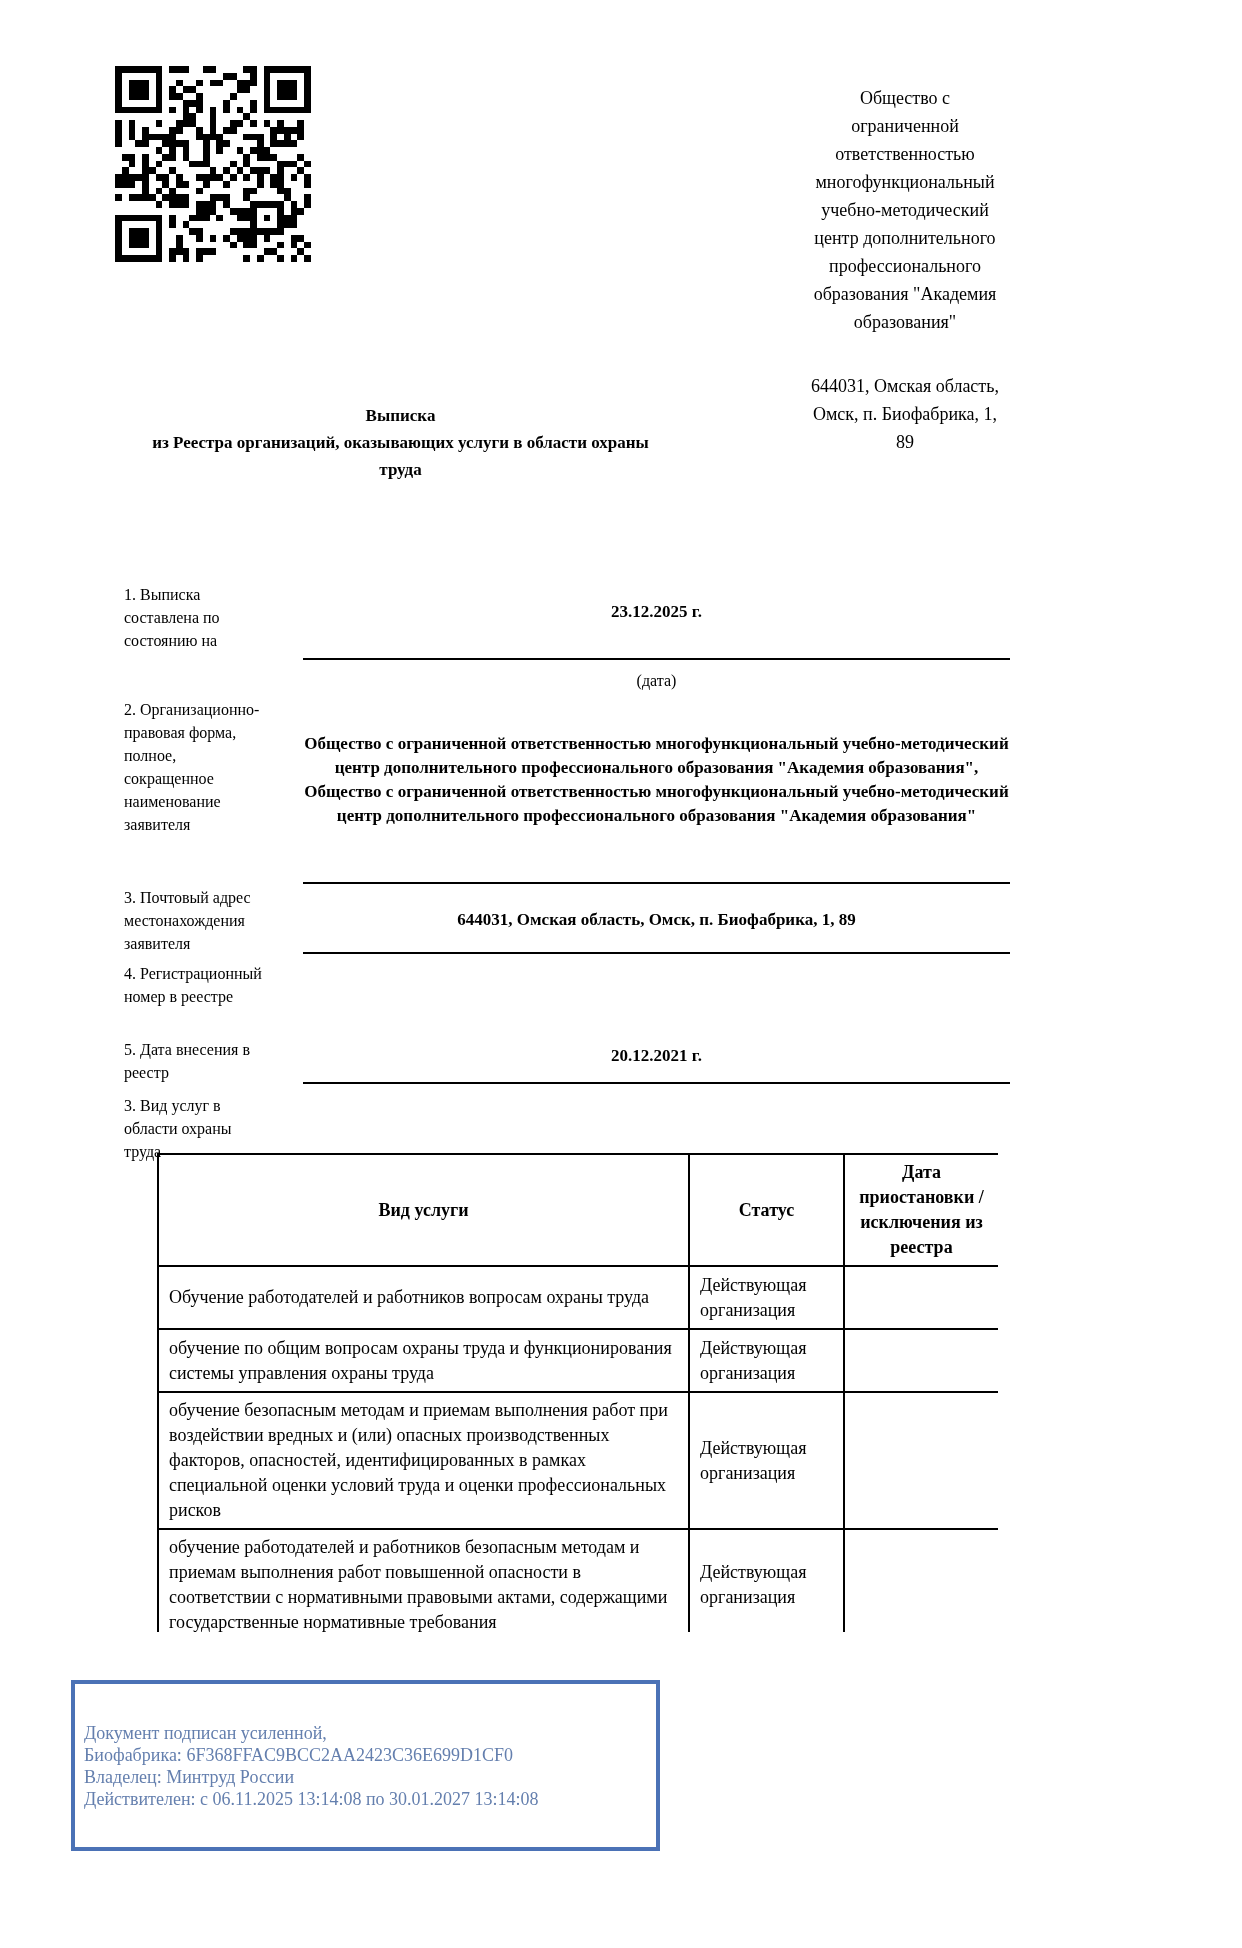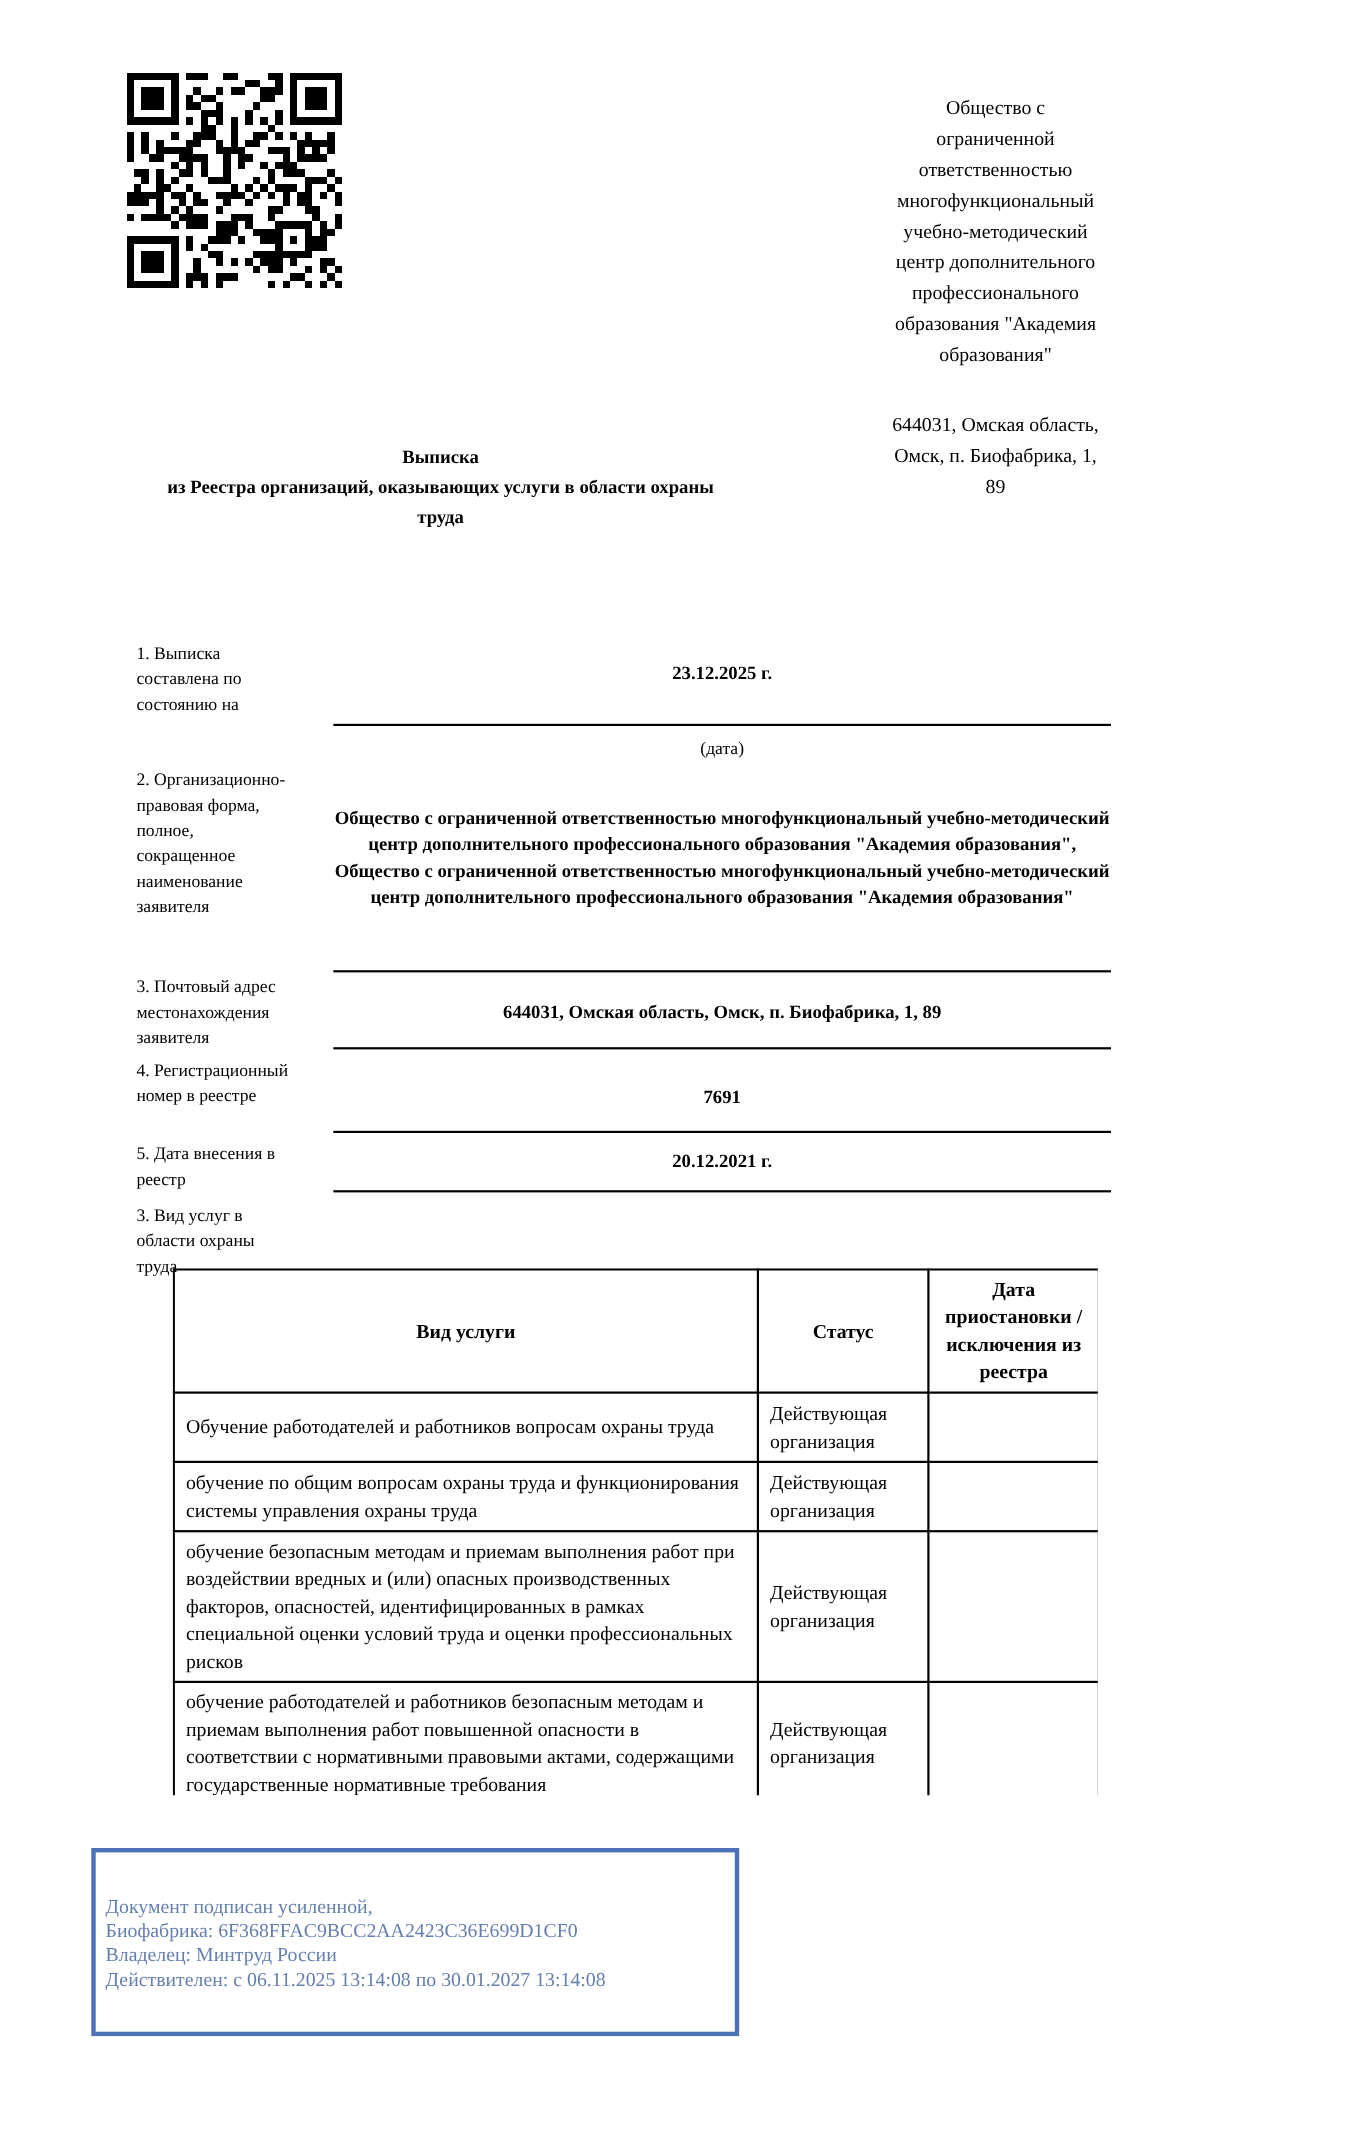--- a/index.html
+++ b/index.html
@@ -21,21 +21,21 @@
   table.services th,table.services td{border:2px solid #000;padding:5px 10px;
                  vertical-align:middle;overflow:hidden;}
   table.services th{font-weight:bold;text-align:center;}
   tr.hdr{height:105px;}
   tr.r2line{height:63px;}
   tr.r5line{height:134px;}
   td.svc{text-align:left;}
   td.status{text-align:left;padding:5px 8px;}
   .sig{position:absolute;left:71px;top:1680px;width:572px;height:163px;border:4px solid #4b72b6;
        display:flex;flex-direction:column;justify-content:center;padding-left:9px;
-       font-size:18px;line-height:22px;color:#647fae;margin-left:12px;}
+       font-size:18px;line-height:22px;color:#647fae;}
 </style>
 </head>
 <body>
 
 <div class="page">
 
   <div class="qr" id="qr"><svg viewBox="0 0 29 29" width="100%" height="100%" shape-rendering="crispEdges" fill="#000">
         <rect x="0" y="0" width="1" height="1"></rect>
         <rect x="1" y="0" width="1" height="1"></rect>
         <rect x="2" y="0" width="1" height="1"></rect>
@@ -440,21 +440,20 @@
   <div class="fvalue" style="top:600px;height:60px">23.12.2025 г.</div>
   <div class="fcaption" style="top:672px">(дата)</div>
 
   <div class="flabel" style="top:698px">2. Организационно-правовая форма, полное, сокращенное наименование заявителя</div>
   <div class="fvalue" style="top:732px;height:152px">Общество с ограниченной ответственностью многофункциональный учебно-методический центр дополнительного профессионального образования "Академия образования", Общество с ограниченной ответственностью многофункциональный учебно-методический центр дополнительного профессионального образования "Академия образования"</div>
 
   <div class="flabel" style="top:886px">3. Почтовый адрес местонахождения заявителя</div>
   <div class="fvalue" style="top:908px;height:46px">644031, Омская область, Омск, п. Биофабрика, 1, 89</div>
 
   <div class="flabel" style="top:962px">4. Регистрационный номер в реестре</div>
-  <div class="fvalue" style="top:986px;height:44px">7691</div>
 
   <div class="flabel" style="top:1038px">5. Дата внесения в реестр</div>
   <div class="fvalue" style="top:1044px;height:40px">20.12.2021 г.</div>
 
   <div class="flabel" style="top:1094px">3. Вид услуг в области охраны труда</div>
 
   <div class="tablewrap">
     <table class="services">
       <colgroup>
           <col style="width:531px">

